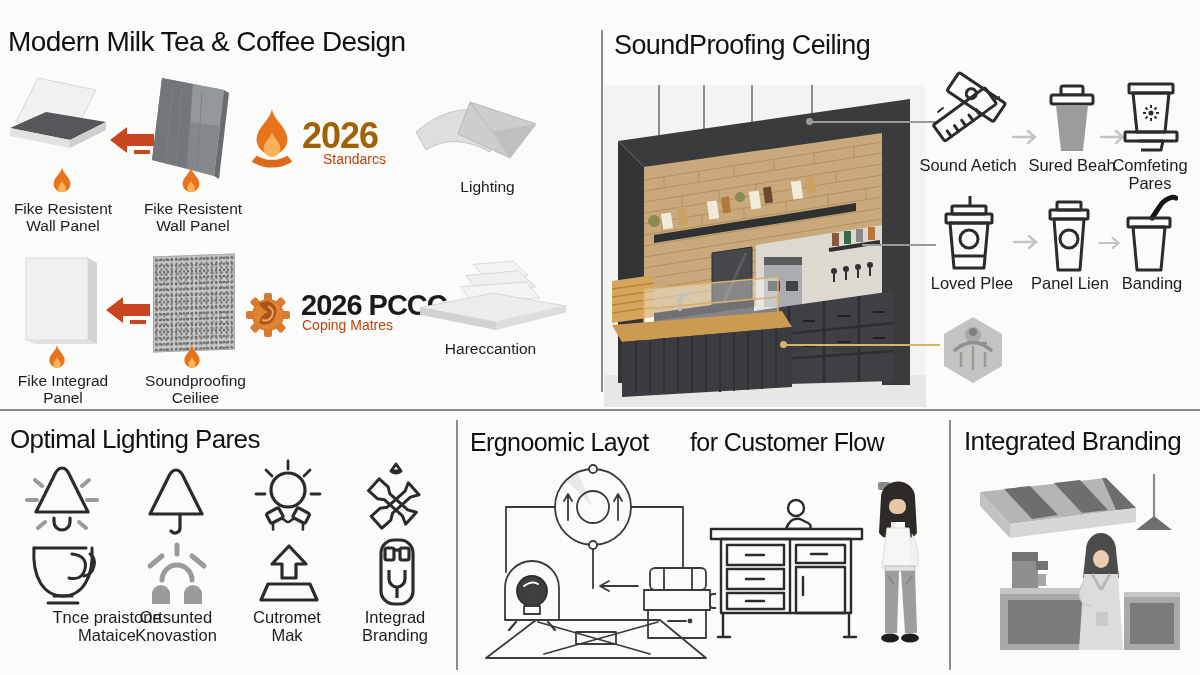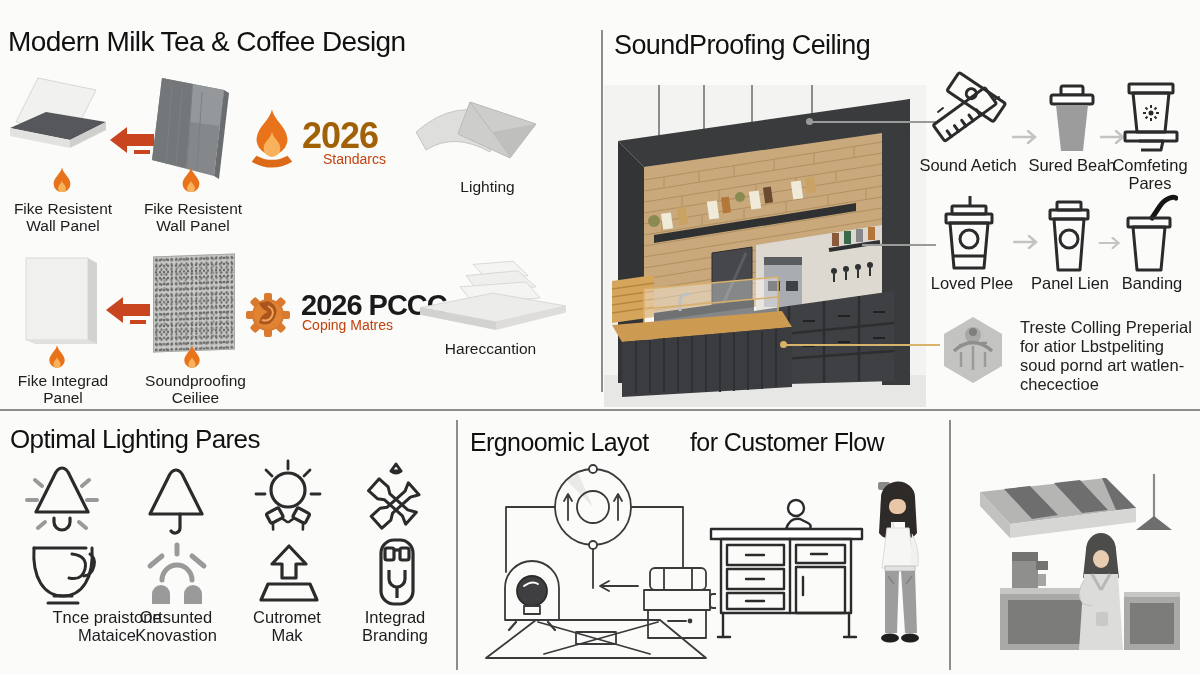--- a/index.html
+++ b/index.html
@@ -331,24 +331,20 @@
   <div class="abs" style="left:940px;top:315px;">
     <svg width="66" height="70" viewBox="0 0 66 70">
       <polygon points="33,2 62,19 62,51 33,68 4,51 4,19" fill="#c3c3c1"></polygon>
       <circle cx="33" cy="20" r="8" fill="#a8a8a6"></circle>
       <circle cx="33" cy="17" r="4" fill="#7f7f7d"></circle>
       <path d="M14 36 q19 -17 38 0" stroke="#8f8f8d" stroke-width="3.5" fill="none"></path>
       <path d="M21 37 v15 M45 37 v15 M33 31 v24" stroke="#9a9a98" stroke-width="2.5" fill="none"></path>
       <path d="M19 30 h6 M30 28 h6 M41 28 h6" stroke="#8f8f8d" stroke-width="2.5" fill="none"></path>
     </svg>
   </div>
-  <div class="abs note pre" style="left:1020px;top:318px;width:180px;">Treste Colling Preperial
-for atior Lbstpeliting
-soud pornd art watlen-
-checectioe</div>
 
   <div class="abs sec-title t26" style="left:10px;top:424px;">Optimal Lighting Pares</div>
 
   <div class="abs" style="left:22px;top:462px;">
     <svg width="80" height="80" viewBox="0 0 80 80" fill="none" stroke="#2b2b2b" stroke-width="3.2" stroke-linecap="round" stroke-linejoin="round">
       <path d="M14 50 L32 14 C34 9 36 6 40 6 C44 6 46 9 48 14 L66 50 Z"></path>
       <path d="M32 56 v4 a8 8 0 0 0 16 0 v-4"></path>
       <g stroke="#9a9a9a" stroke-width="4">
         <path d="M13 18 l7 6 M67 18 l-7 6 M5 38 h10 M75 38 h-10 M16 66 l7 -6 M64 66 l-7 -6"></path>
       </g>
@@ -502,20 +498,21 @@
       <path d="M50 58 q8 14 6 32 l-8 2" fill="#f1f1ef" stroke="#dcdcda"></path>
       <rect x="23" y="90" width="30" height="5" fill="#e2e2e0" stroke="#bdbdbb"></rect>
       <path d="M23 95 h14 l-2 62 h-12 Z" fill="#9d9d9d"></path>
       <path d="M39 95 h14 l2 62 h-12 Z" fill="#9d9d9d"></path>
       <path d="M26 100 l6 8 M50 100 l-6 8" stroke="#838383" stroke-width="1.6" fill="none"></path>
       <ellipse cx="28" cy="162" rx="9" ry="4.5" fill="#1e1e1e"></ellipse>
       <ellipse cx="48" cy="162" rx="9" ry="4.5" fill="#1e1e1e"></ellipse>
     </svg>
   </div>
 
+  <div class="abs sec-title t26" style="left:964px;top:426px;">Integrated Branding</div>
 
   <div class="abs" style="left:968px;top:462px;">
     <svg width="230" height="210" viewBox="0 0 230 210">
 
       <polygon points="12,30 138,16 168,46 42,62" fill="#b5b5b3"></polygon>
       <polygon points="36,27 62,24 90,53 64,57" fill="#6e6e6e"></polygon>
       <polygon points="86,21 112,18 140,48 114,51" fill="#6e6e6e"></polygon>
       <polygon points="134,16 138,16 168,46 148,48" fill="#6e6e6e"></polygon>
       <polygon points="42,62 168,46 168,60 42,76" fill="#d6d6d4"></polygon>
       <polygon points="12,30 42,62 42,76 12,44" fill="#c2c2c0"></polygon>

